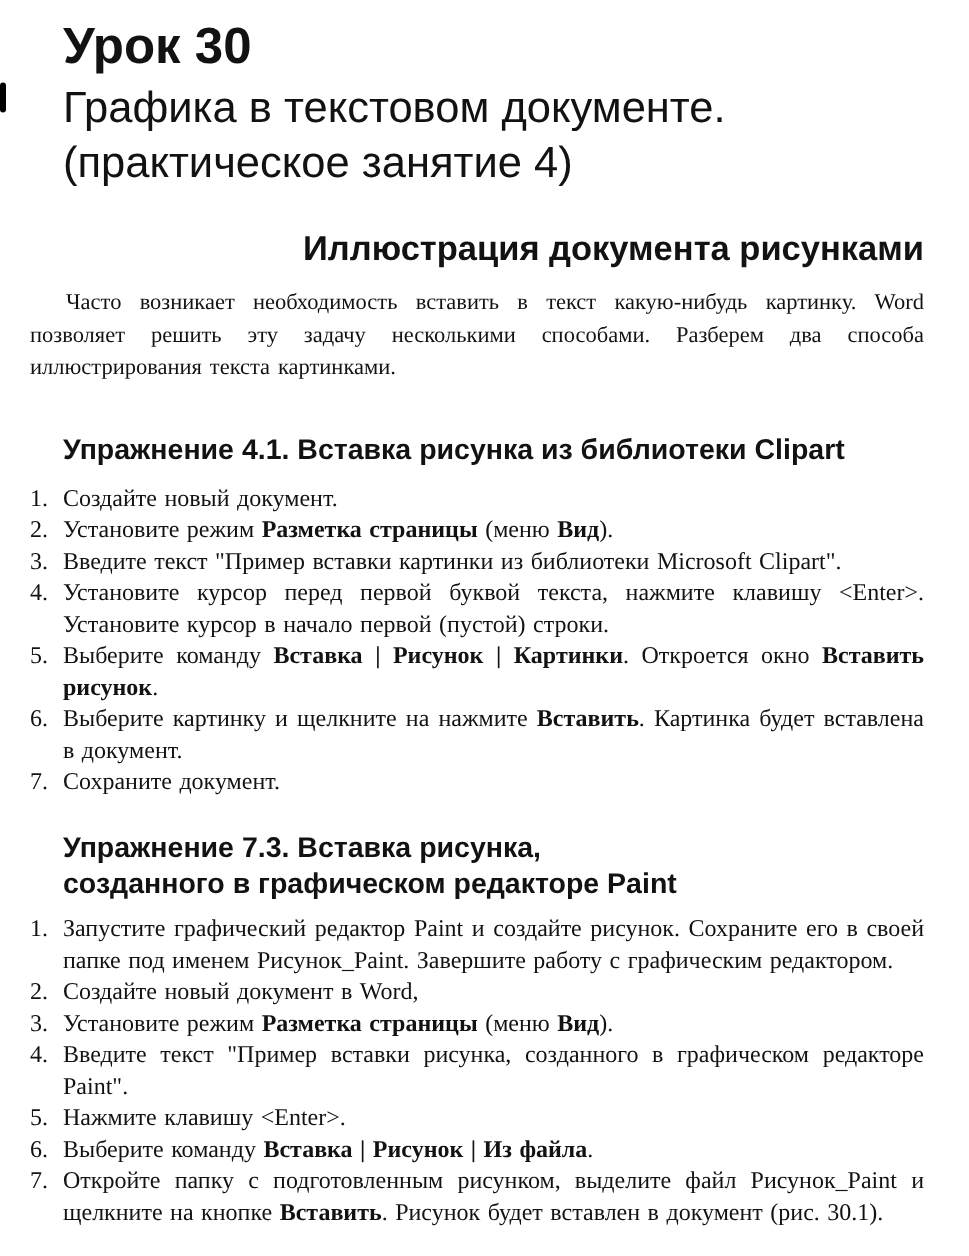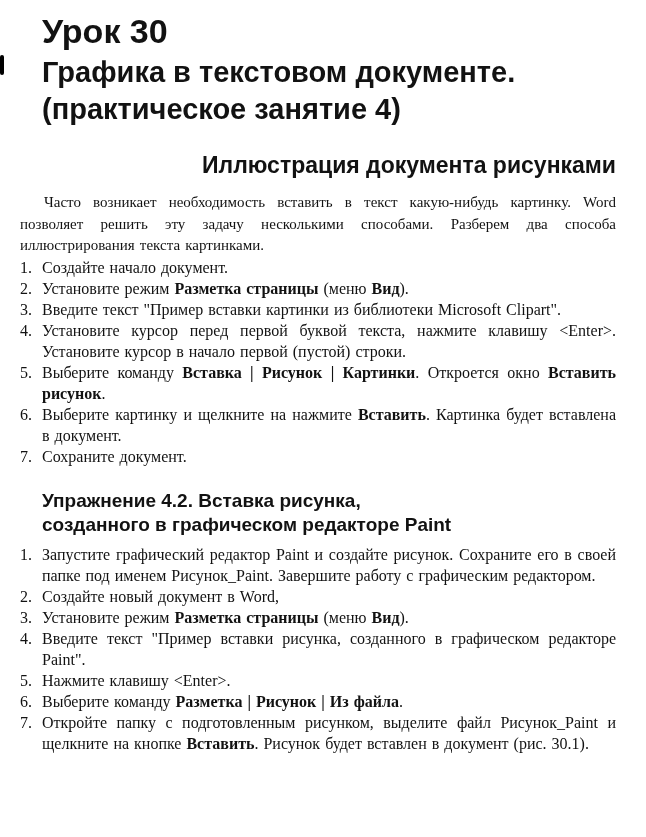--- a/index.html
+++ b/index.html
@@ -33,21 +33,21 @@
     font-weight: bold;
     font-size: 34px;
     line-height: 38px;
     margin: 0 0 4px 22px;
   }
   .title-block {
     margin-left: 22px;
   }
   .title-line {
     font-family: "Liberation Sans", sans-serif;
-    font-weight: bold;
+    font-weight: normal;
     font-size: 29px;
     line-height: 37px;
   }
   .section-heading {
     font-family: "Liberation Sans", sans-serif;
     font-weight: bold;
     font-size: 23px;
     line-height: 26px;
     margin: 24px 0 0 22px;
     text-align: right;
@@ -105,24 +105,27 @@
       <div class="title-line">Графика в текстовом документе.</div>
       <div class="title-line">(практическое занятие 4)</div>
     </div>
 
   <h2 class="section-heading">Иллюстрация документа рисунками</h2>
 
   <p class="intro">Часто возникает необходимость вставить в текст какую-нибудь картинку. Word позволяет решить эту задачу несколькими способами. Разберем два способа иллюстрирования текста картинками.</p>
 
   <div id="exercises">
       <section class="exercise">
+        <h3 class="ex-heading">
+          <div>Упражнение 4.1. Вставка рисунка из библиотеки Clipart</div>
+        </h3>
         <div class="steps">
           <div class="step">
             <span class="step-num">1.</span>
-            <span class="step-text"><span>Создайте начало документ.</span></span>
+            <span class="step-text"><span>Создайте новый документ.</span></span>
           </div>
           <div class="step">
             <span class="step-num">2.</span>
             <span class="step-text"><span>Установите режим </span><b>Разметка страницы</b><span> (меню </span><b>Вид</b><span>).</span></span>
           </div>
           <div class="step">
             <span class="step-num">3.</span>
             <span class="step-text"><span>Введите текст "Пример вставки картинки из библиотеки Microsoft Clipart".</span></span>
           </div>
           <div class="step">
@@ -138,21 +141,21 @@
             <span class="step-text"><span>Выберите картинку и щелкните на нажмите </span><b>Вставить</b><span>. Картинка будет вставлена в документ.</span></span>
           </div>
           <div class="step">
             <span class="step-num">7.</span>
             <span class="step-text"><span>Сохраните документ.</span></span>
           </div>
         </div>
       </section>
       <section class="exercise">
         <h3 class="ex-heading">
-          <div>Упражнение 4.2. Вставка рисунка,</div>
+          <div>Упражнение 7.3. Вставка рисунка,</div>
           <div>созданного в графическом редакторе Paint</div>
         </h3>
         <div class="steps">
           <div class="step">
             <span class="step-num">1.</span>
             <span class="step-text"><span>Запустите графический редактор Paint и создайте рисунок. Сохраните его в своей папке под именем Рисунок_Paint. Завершите работу с графическим редактором.</span></span>
           </div>
           <div class="step">
             <span class="step-num">2.</span>
             <span class="step-text"><span>Создайте новый документ в Word,</span></span>
@@ -164,21 +167,21 @@
           <div class="step">
             <span class="step-num">4.</span>
             <span class="step-text"><span>Введите текст "Пример вставки рисунка, созданного в графическом редакторе Paint".</span></span>
           </div>
           <div class="step">
             <span class="step-num">5.</span>
             <span class="step-text"><span>Нажмите клавишу &lt;Enter&gt;.</span></span>
           </div>
           <div class="step">
             <span class="step-num">6.</span>
-            <span class="step-text"><span>Выберите команду </span><b>Разметка | Рисунок | Из файла</b><span>.</span></span>
+            <span class="step-text"><span>Выберите команду </span><b>Вставка | Рисунок | Из файла</b><span>.</span></span>
           </div>
           <div class="step">
             <span class="step-num">7.</span>
             <span class="step-text"><span>Откройте папку с подготовленным рисунком, выделите файл Рисунок_Paint и щелкните на кнопке </span><b>Вставить</b><span>. Рисунок будет вставлен в документ (рис. 30.1).</span></span>
           </div>
         </div>
       </section>
     </div>
 </div>
 

